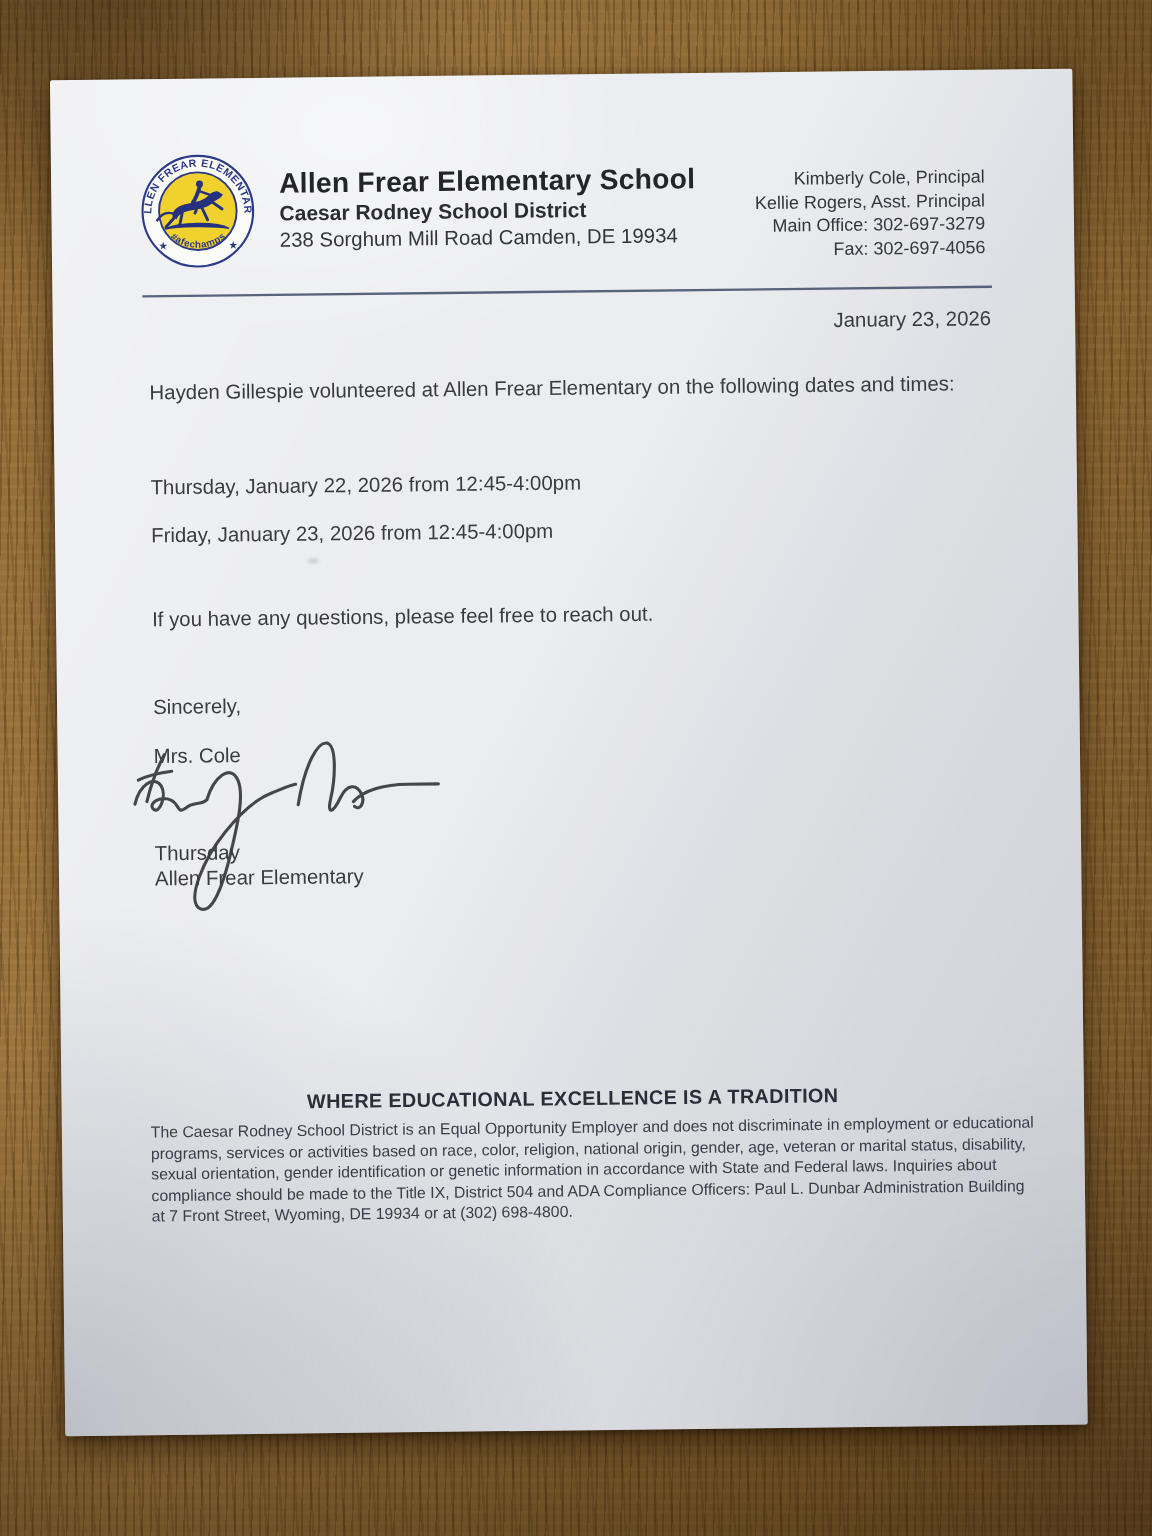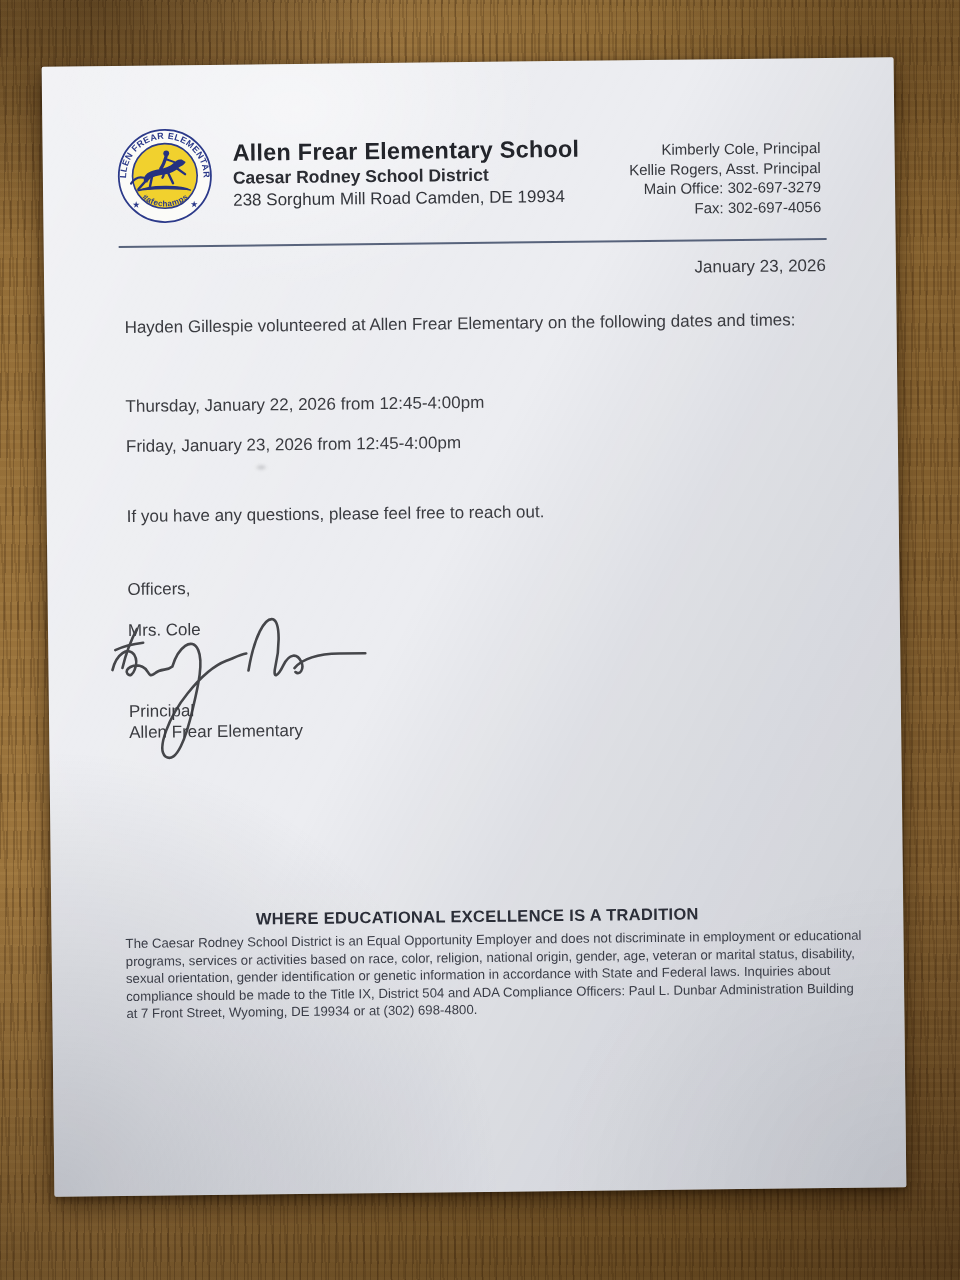--- a/index.html
+++ b/index.html
@@ -112,32 +112,32 @@
 
   <div class="rule"></div>
 
   <div class="date">January 23, 2026</div>
 
   <div class="bodyline intro">Hayden Gillespie volunteered at Allen Frear Elementary on the following dates and times:</div>
   <div class="bodyline entry1">Thursday, January 22, 2026 from 12:45-4:00pm</div>
   <div class="bodyline entry2">Friday, January 23, 2026 from 12:45-4:00pm</div>
   <div class="smudge"></div>
   <div class="bodyline closing">If you have any questions, please feel free to reach out.</div>
-  <div class="bodyline sincerely">Officers,</div>
+  <div class="bodyline sincerely">Sincerely,</div>
   <div class="bodyline signer">Mrs. Cole</div>
 
   <svg class="signature" viewBox="0 0 310 210">
     <g fill="none" stroke="#45464a" stroke-width="2.6" stroke-linecap="round">
       <path d="M16,58 C20,42 26,28 31,19"></path>
       <path d="M9,40 C18,36 28,34 37,33"></path>
       <path d="M6,60 C10,44 22,36 28,45 C33,53 26,70 21,64 C17,59 28,53 36,57 C43,60 41,69 48,64 C55,58 60,62 66,57 C72,38 86,27 92,41 C97,53 92,75 86,99 C79,128 69,155 58,147 C49,139 62,107 81,84 C95,67 109,56 120,52 C128,49 134,46 140,45"></path>
       <path d="M142,62 C148,28 159,9 167,11 C175,14 173,42 169,58 C166,71 171,69 177,57 C183,45 191,45 195,54 C198,61 193,68 189,64"></path>
       <path d="M188,60 C197,50 215,46 233,46 C243,46 252,46 259,46"></path>
     </g>
   </svg>
 
-  <div class="bodyline principal">Principal</div>
+  <div class="bodyline principal">Thursday</div>
   <div class="bodyline org">Allen Frear Elementary</div>
 
   <div class="motto">WHERE EDUCATIONAL EXCELLENCE IS A TRADITION</div>
   <div class="disclaimer">The Caesar Rodney School District is an Equal Opportunity Employer and does not discriminate in employment or educational programs, services or activities based on race, color, religion, national origin, gender, age, veteran or marital status, disability, sexual orientation, gender identification or genetic information in accordance with State and Federal laws. Inquiries about compliance should be made to the Title IX, District 504 and ADA Compliance Officers: Paul L. Dunbar Administration Building at 7 Front Street, Wyoming, DE 19934 or at (302) 698-4800.</div>
 
 </div>
 
 </body></html>

